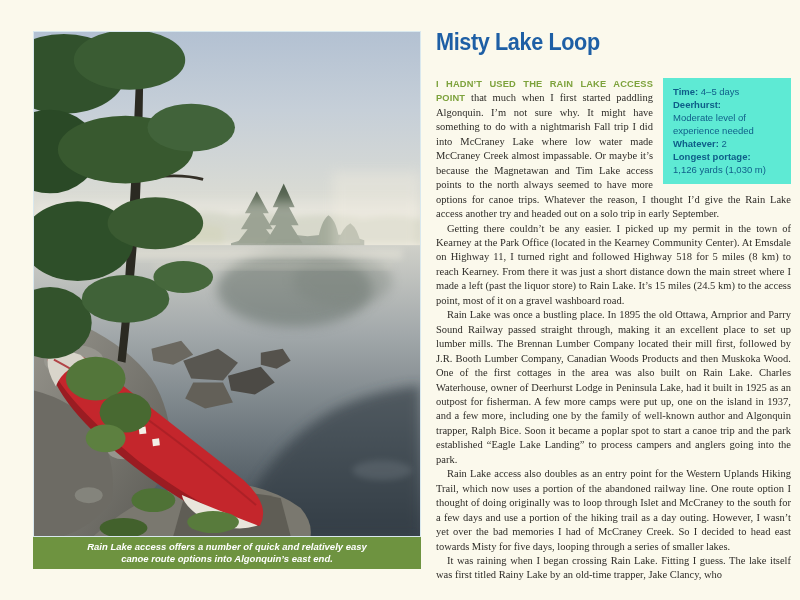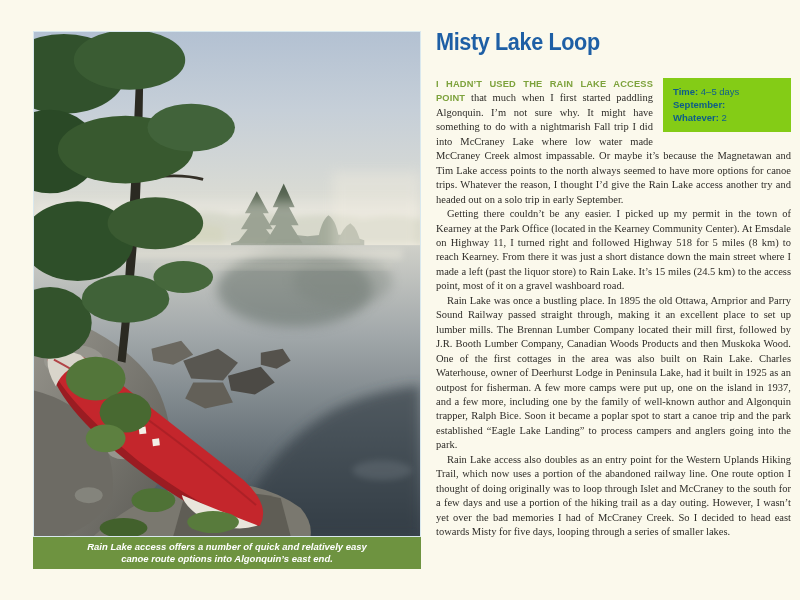--- a/index.html
+++ b/index.html
@@ -44,21 +44,21 @@
   .body-text p + p { text-indent:11px; }
   .lead-in {
     font-family:"Liberation Sans", sans-serif;
     font-weight:bold; font-size:9.3px; letter-spacing:0.15px;
     color:#7da23c;
   }
 
   
   .infobox {
     float:right; width:128px; box-sizing:border-box;
-    background:#84cc16;
+    background:#5eead4;
     font-family:"Liberation Sans", sans-serif;
     font-size:9.5px; line-height:13px; color:#11608a;
     padding:7px 9px 8px 10px;
     margin:1px 0 7px 10px;
     text-align:left; text-indent:0;
   }
   .infobox b { color:#0d5d88; }
   .inforow { text-indent:0; }
 </style>
 </head>
@@ -190,28 +190,34 @@
     <h1 class="title">Misty Lake Loop</h1>
 
     <div class="body-text">
       <p>
         <span class="infobox">
           <span class="inforow" style="display:block">
             <b>Time:</b>
             <span>4–5 days</span>
           </span>
           <span class="inforow" style="display:block">
-            <b style="display:block">September:</b>
+            <b style="display:block">Deerhurst:</b>
+            <span style="display:block">Moderate level of experience needed</span>
           </span>
           <span class="inforow" style="display:block">
             <b>Whatever:</b>
             <span>2</span>
+          </span>
+          <span class="inforow" style="display:block">
+            <b style="display:block">Longest portage:</b>
+            <span style="display:block">1,126 yards (1,030 m)</span>
           </span>
         </span>
         <span class="lead-in">I HADN’T USED THE RAIN LAKE ACCESS POINT</span><span> that much when I first started paddling Algonquin. I’m not sure why. It might have something to do with a nightmarish Fall trip I did into McCraney Lake where low water made McCraney Creek almost impassable. Or maybe it’s because the Magnetawan and Tim Lake access points to the north always seemed to have more options for canoe trips. Whatever the reason, I thought I’d give the Rain Lake access another try and headed out on a solo trip in early September.</span>
       </p>
       <p>Getting there couldn’t be any easier. I picked up my permit in the town of Kearney at the Park Office (located in the Kearney Community Center). At Emsdale on Highway 11, I turned right and followed Highway 518 for 5 miles (8 km) to reach Kearney. From there it was just a short distance down the main street where I made a left (past the liquor store) to Rain Lake. It’s 15 miles (24.5 km) to the access point, most of it on a gravel washboard road.</p>
       <p>Rain Lake was once a bustling place. In 1895 the old Ottawa, Arnprior and Parry Sound Railway passed straight through, making it an excellent place to set up lumber mills. The Brennan Lumber Company located their mill first, followed by J.R. Booth Lumber Company, Canadian Woods Products and then Muskoka Wood. One of the first cottages in the area was also built on Rain Lake. Charles Waterhouse, owner of Deerhurst Lodge in Peninsula Lake, had it built in 1925 as an outpost for fisherman. A few more camps were put up, one on the island in 1937, and a few more, including one by the family of well-known author and Algonquin trapper, Ralph Bice. Soon it became a poplar spot to start a canoe trip and the park established “Eagle Lake Landing” to process campers and anglers going into the park.</p>
       <p>Rain Lake access also doubles as an entry point for the Western Uplands Hiking Trail, which now uses a portion of the abandoned railway line. One route option I thought of doing originally was to loop through Islet and McCraney to the south for a few days and use a portion of the hiking trail as a day outing. However, I wasn’t yet over the bad memories I had of McCraney Creek. So I decided to head east towards Misty for five days, looping through a series of smaller lakes.</p>
+      <p>It was raining when I began crossing Rain Lake. Fitting I guess. The lake itself was first titled Rainy Lake by an old-time trapper, Jake Clancy, who</p>
     </div>
   </div>
 
 </div>
 
 </body></html>

